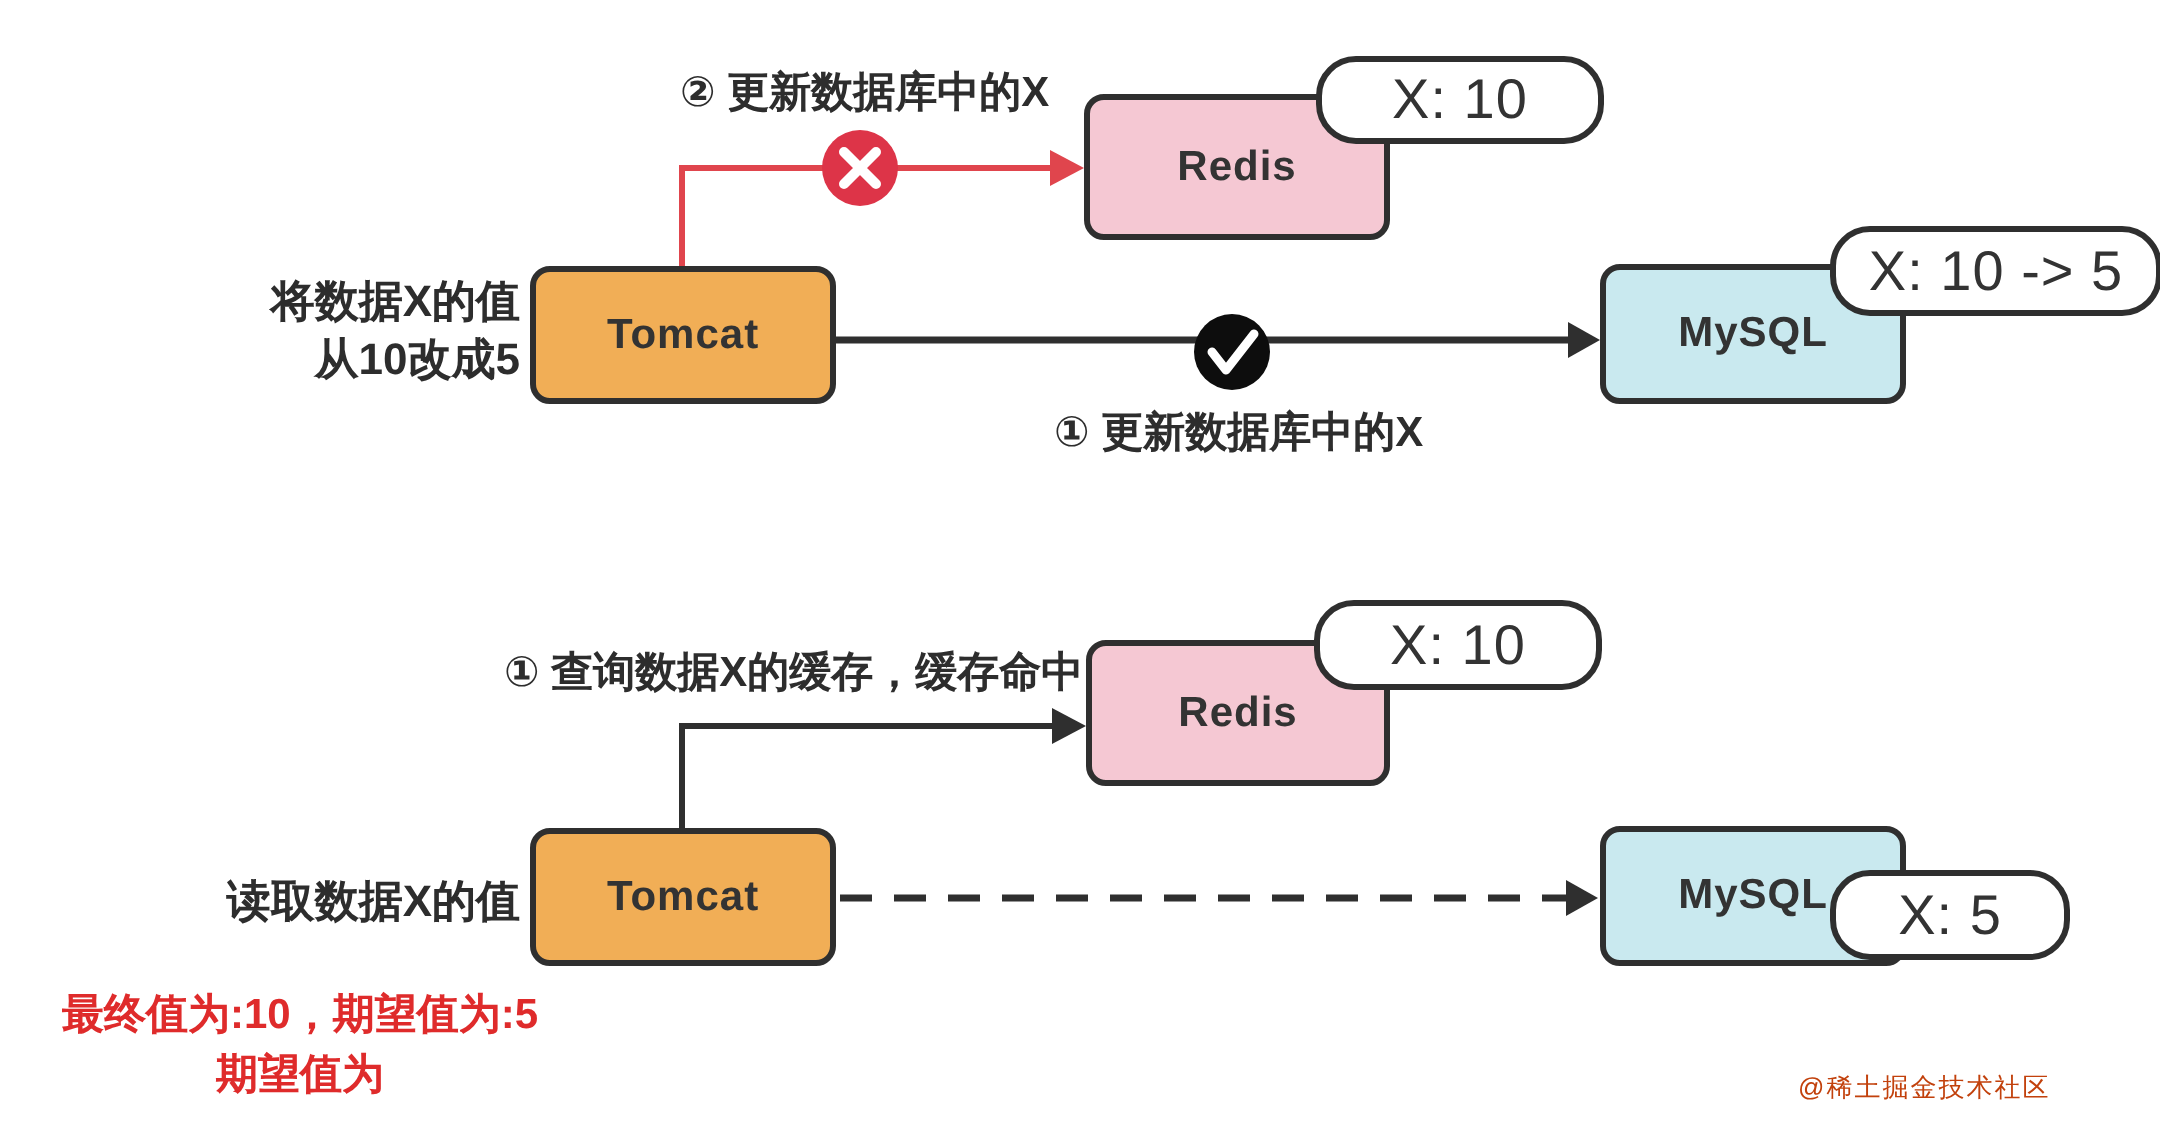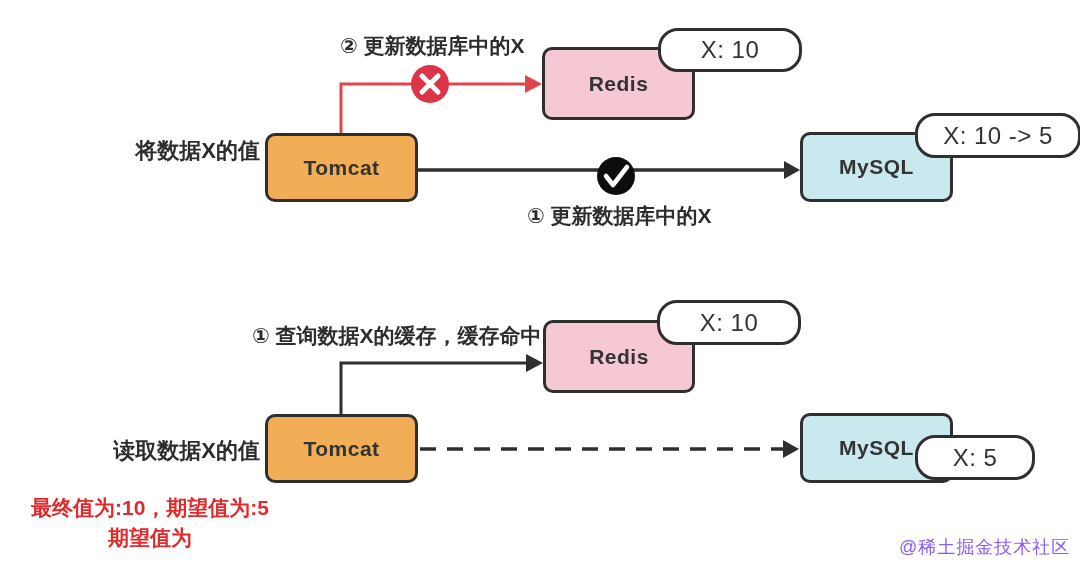--- a/index.html
+++ b/index.html
@@ -19,21 +19,21 @@
     font-size: 21px; font-weight: 600; color: #333333; letter-spacing: .5px;
   }
   .node-tomcat { background: #f1ae56; }
   .node-redis  { background: #f5c8d3; }
   .node-mysql  { background: #c9e9ef; }
 
   .value-box {
     position: absolute; z-index: 3;
     background: #ffffff; border: 3px solid #2f2f2f; border-radius: 20px;
     display: flex; align-items: center; justify-content: center;
-    font-size: 24px; font-weight: 500; color: #333333; letter-spacing: .5px;
+    font-size: 28px; font-weight: 500; color: #333333; letter-spacing: .5px;
   }
 
   .step-label {
     position: absolute; z-index: 4;
     font-size: 21px; font-weight: 600; color: #2d2d2d; white-space: nowrap;
   }
 
   .scenario-label {
     position: absolute; z-index: 4; text-align: right;
     font-size: 22px; font-weight: 700; color: #2d2d2d; line-height: 29px;
@@ -41,21 +41,21 @@
 
   .error-label {
     position: absolute; z-index: 4; text-align: center;
     font-size: 21px; font-weight: 700; color: #df2b2b; line-height: 30px;
   }
   .error-label span { display: block; }
   .scenario-label span { display: block; }
 
   .watermark {
     position: absolute; z-index: 4;
-    font-size: 18px; color: #8b5cf6; letter-spacing: 1px; white-space: nowrap;
+    font-size: 13px; color: #c2410c; letter-spacing: 1px; white-space: nowrap;
   }
 </style>
 </head>
 <body>
 
 <div class="canvas">
 
   <svg class="arrow-layer" width="1080" height="571" viewBox="0 0 1080 571">
 
     <g>
@@ -80,20 +80,21 @@
       <polygon points="526,354 543,363 526,372" fill="#2f2f2f"></polygon>
     </g>
     <g>
       <line x1="420" y1="449" x2="784" y2="449" stroke="#2f2f2f" stroke-width="3.5" stroke-dasharray="16 11"></line>
       <polygon points="783,440 799,449 783,458" fill="#2f2f2f"></polygon>
     </g>
   </svg>
 
   <div class="scenario-label" style="left:40px; top:136px; width:220px;">
     <span>将数据X的值</span>
+    <span>从10改成5</span>
   </div>
 
   <div class="step-label" style="left:340px; top:32px;">② 更新数据库中的X</div>
 
   <div class="node node-tomcat" style="left:265px; top:133px; width:153px; height:69px;">
     <span>Tomcat</span>
   </div>
 
   <div class="node node-redis" style="left:542px; top:47px; width:153px; height:73px;">
     <span>Redis</span>

